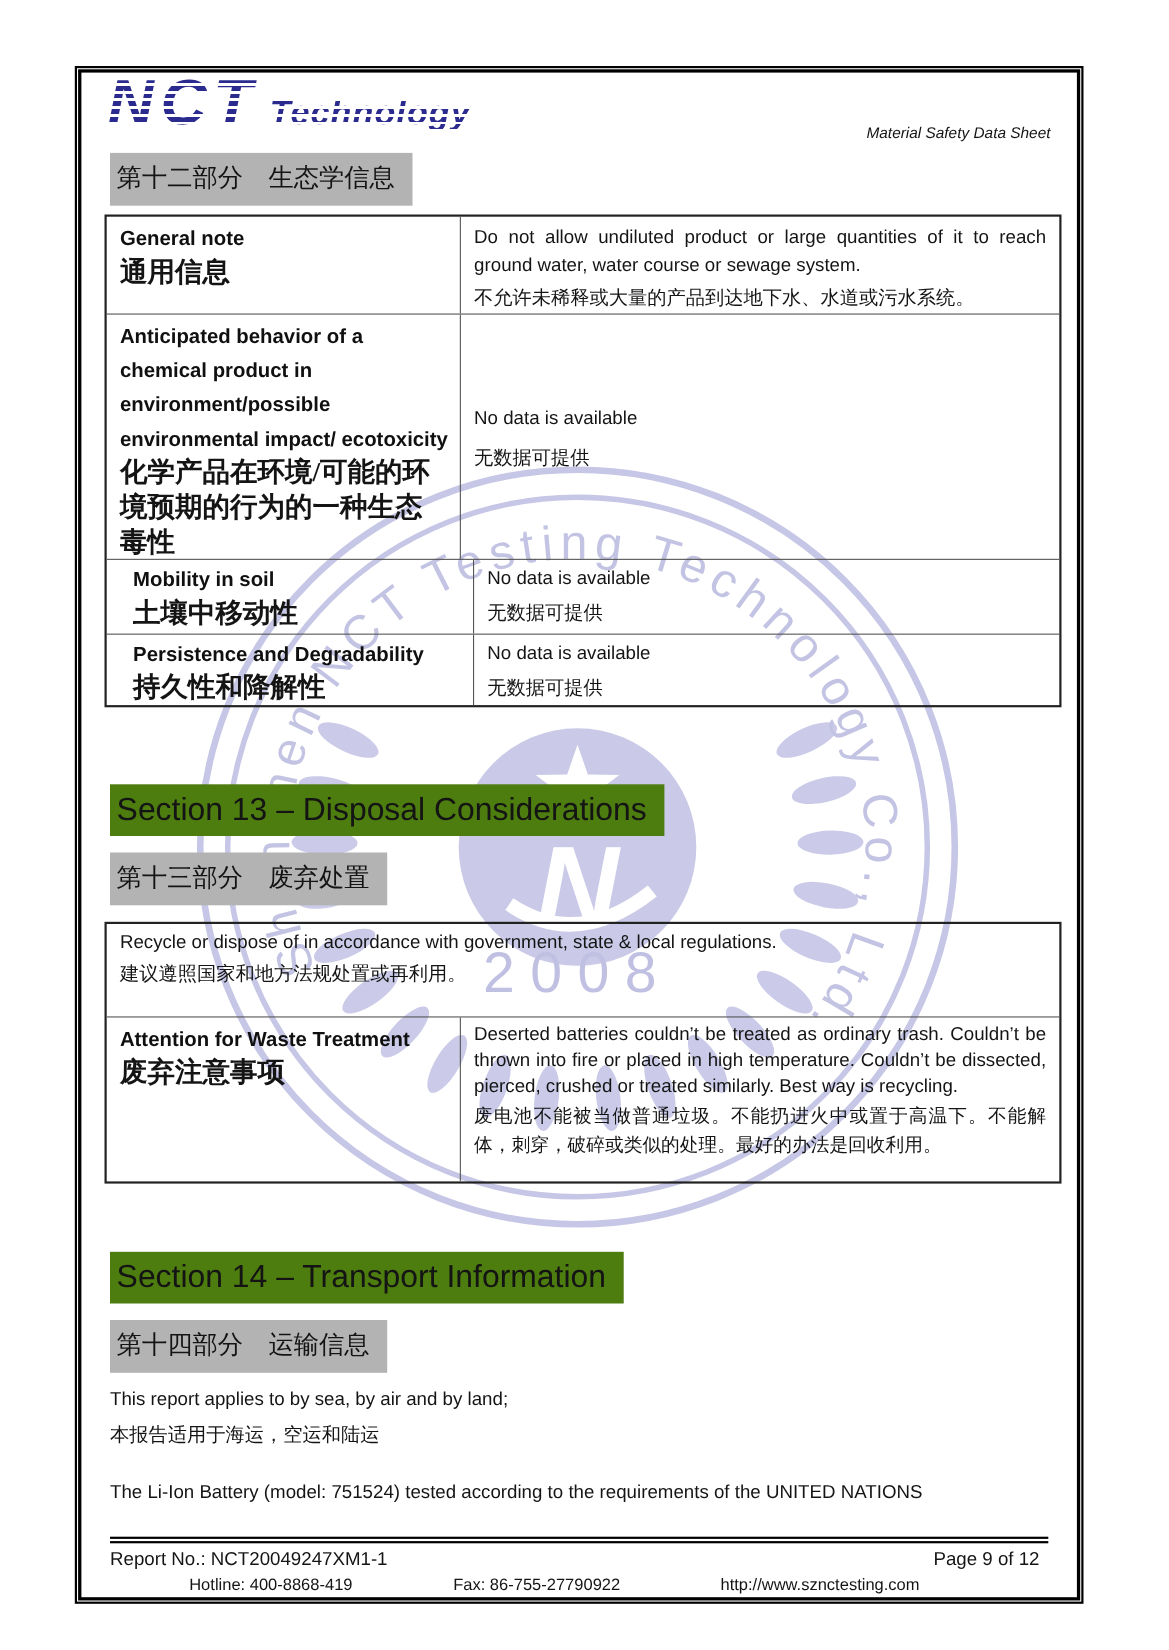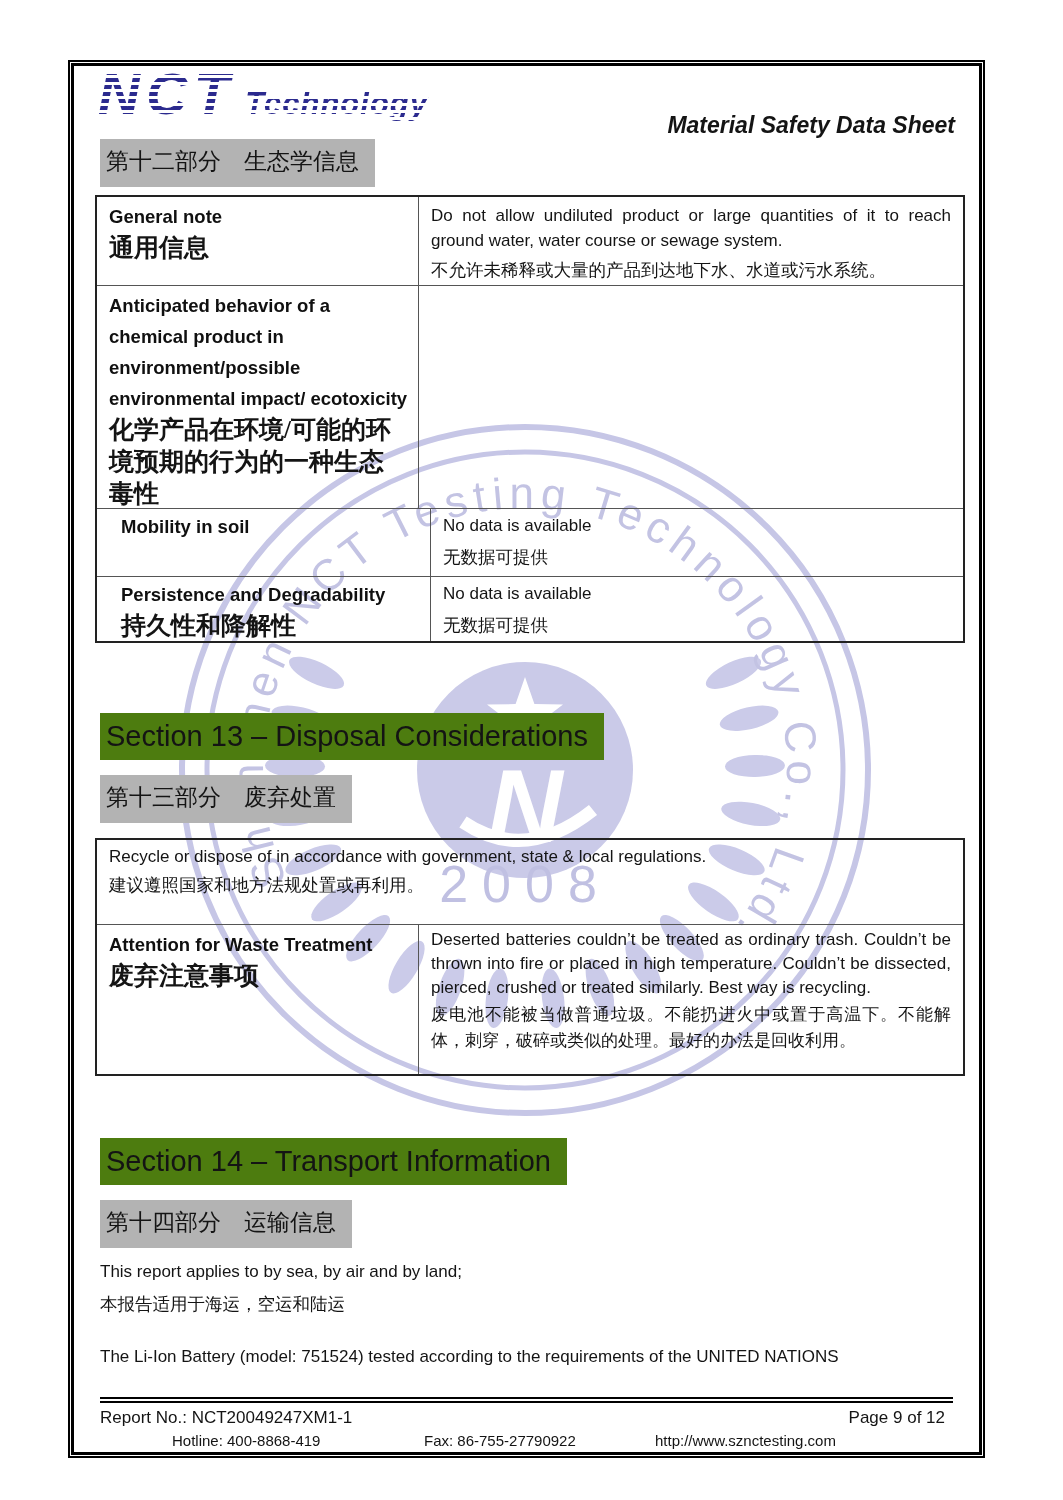--- a/index.html
+++ b/index.html
@@ -16,21 +16,21 @@
            border:2px solid #000; z-index:1; pointer-events:none; }
   .frame::after { content:""; position:absolute; inset:1px; border:3px solid #000; }
   
   .logo { position:absolute; left:98px; top:64px; z-index:2; white-space:nowrap;
           color:#2b2a8e; font-style:italic; font-weight:bold; }
   .logo-nct  { font-size:58px; letter-spacing:6px; line-height:60px; }
   .logo-tech { font-size:31px; letter-spacing:1px; margin-left:10px; }
   .logo::after { content:""; position:absolute; inset:0;
      background:repeating-linear-gradient(to bottom, transparent 0 4.5px, #fff 4.5px 7px); }
   .msds-title { position:absolute; right:108px; top:112px; z-index:2;
-     font-style:italic; font-weight:bold; font-size:23px; }
+     font-style:italic; font-weight:normal; font-size:14px; }
   
   .hdr-en { position:absolute; left:100px; z-index:2; background:#4d7c0f;
      font-size:29px; line-height:34px; padding:6px 16px 7px 6px; white-space:nowrap; }
   .hdr-cn { position:absolute; left:100px; z-index:2; background:#b3b3b3;
      font-family:"Liberation Serif", serif; font-size:23px; line-height:37px;
      padding:4px 16px 7px 6px; white-space:nowrap; }
   
   .doc-table { position:absolute; left:95px; width:870px; z-index:2;
      border:2px solid #222; background:transparent; }
   .trow { display:flex; border-top:1px solid #555; }
@@ -38,21 +38,21 @@
   .cell { overflow:hidden; }
   .cell-label { width:322px; border-right:1px solid #555; padding:4px 10px 0 12px; }
   .cell-value { flex:1; padding:6px 12px 0 12px; }
   .lbl-en { font-weight:bold; font-size:18.5px; line-height:31px; color:#101010; }
   .lbl-cn { font-family:"Liberation Serif", serif; font-weight:bold; font-size:25px; line-height:32px; }
   .val-en { font-size:17px; line-height:25px; text-align:justify; }
   .val-cn { font-family:"Liberation Serif", serif; font-size:17.5px; line-height:27px;
             margin-top:4px; text-align:justify; }
   .t1 { top:195px; }
   .t1 .r1 { height:88px; }
-  .t1 .r2 { height:223px;flex-direction:column; }
+  .t1 .r2 { height:223px; }
   .t1 .r3 { height:68px; }
   .t1 .r4 { height:65px; }
   .t1 .r2 .cell-value { display:flex; flex-direction:column; justify-content:center; padding-top:0; }
   .t1 .r2 .val-en { line-height:30px; }
   .t1 .r2 .val-cn { margin-top:8px; }
   .t1 .r3 .cell-label, .t1 .r4 .cell-label { padding-top:2px;margin-left:12px; }
   .t1 .r3 .lbl-en, .t1 .r4 .lbl-en, .t1 .r3 .lbl-cn, .t1 .r4 .lbl-cn { line-height:31px; }
   .t1 .r3 .cell-value, .t1 .r4 .cell-value { padding-top:2px; }
   .t1 .r3 .val-en, .t1 .r4 .val-en { line-height:30px; }
   .t1 .r3 .val-cn, .t1 .r4 .val-cn { margin-top:1px; line-height:30px; }
@@ -69,21 +69,21 @@
   .note-cn { position:absolute; left:100px; top:1292px; z-index:2;
      font-family:"Liberation Serif", serif; font-size:17.5px; }
   .statement { position:absolute; left:100px; top:1347px; z-index:2; font-size:17px; }
   
   .footer-rule { position:absolute; left:100px; top:1397px; width:853px; height:6px; z-index:2;
      border-top:2px solid #000; border-bottom:2px solid #000; }
   .footer-line1 { position:absolute; left:100px; top:1408px; width:845px; z-index:2;
      display:flex; justify-content:space-between; font-size:17px; }
   .footer-item { position:absolute; top:1432px; z-index:2; font-size:15px; }
   .f-hotline { left:172px; }
-  .f-fax { left:424px;text-align:right; }
+  .f-fax { left:412px;text-align:right; }
   .f-site { left:655px; }
 </style>
 </head>
 <body>
 
 <div class="canvas">
 
   <svg class="watermark" width="760" height="760" viewBox="0 0 760 760" aria-hidden="true">
     <defs>
       <path id="wm-ring" d="M 380 118 A 262 262 0 1 1 379.9 118" fill="none"></path>
@@ -153,20 +153,21 @@
         <div class="lbl-cn">化学产品在环境/可能的环境预期的行为的一种生态毒性</div>
       </div>
       <div class="cell cell-value">
         <div class="val-en">No data is available</div>
         <div class="val-cn">无数据可提供</div>
       </div>
     </div>
     <div class="trow r3">
       <div class="cell cell-label">
         <div class="lbl-en">Mobility in soil</div>
+        <div class="lbl-cn">土壤中移动性</div>
       </div>
       <div class="cell cell-value">
         <div class="val-en">No data is available</div>
         <div class="val-cn">无数据可提供</div>
       </div>
     </div>
     <div class="trow r4">
       <div class="cell cell-label">
         <div class="lbl-en">Persistence and Degradability</div>
         <div class="lbl-cn">持久性和降解性</div>

